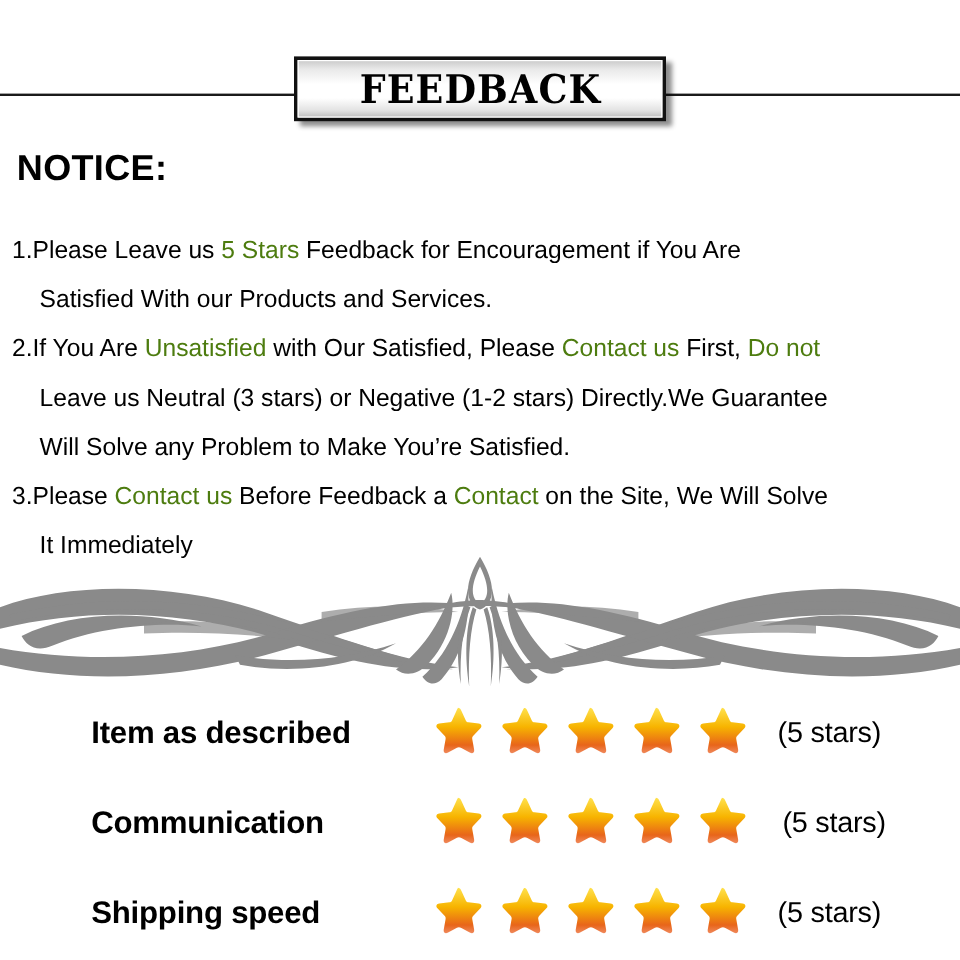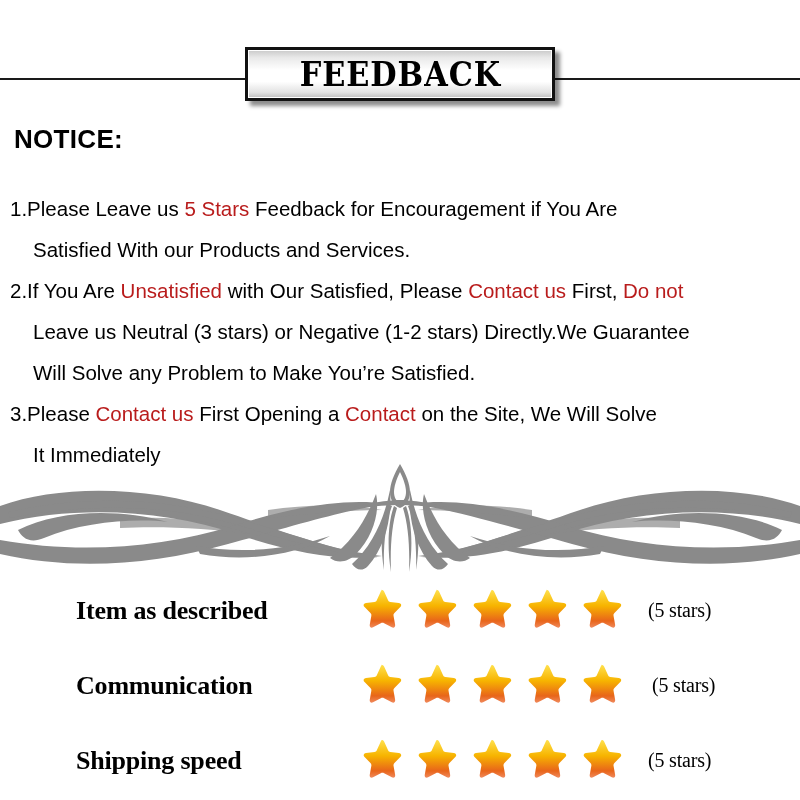--- a/index.html
+++ b/index.html
@@ -63,56 +63,55 @@
     color: #000000;
     line-height: 1;
     transform: scaleX(0.92);
   }
 
   
   .notice-title {
     position: absolute;
     left: 14px;
     top: 124px;
-    font-size: 26px;
+    font-size: 30px;
     font-weight: bold;
     letter-spacing: 0.3px;
   }
   .notice-title .colon { font-weight: bold; }
 
   .notice-list {
     position: absolute;
     left: 10px;
     top: 188px;
     width: 800px;
     font-size: 20.5px;
     line-height: 41px;
     white-space: nowrap;
   }
   .notice-item { margin: 0; }
   .notice-line { display: block; }
   .notice-line.indent { padding-left: 23px; }
-  .hl { color: #b91c1c; }
+  .hl { color: #4d7c0f; }
 
   
   .ornament {
     position: absolute;
     left: 0;
     top: 458px;
     width: 800px;
     height: 115px;
   }
 
   
   .ratings {
     position: absolute;
     left: 0;
     top: 573px;
     width: 800px;
-    font-family: Liberation Serif, serif;
   }
   .rating-row {
     position: relative;
     height: 75px;
     display: flex;
     align-items: center;
   }
   .rating-label {
     position: absolute;
     left: 76px;
@@ -124,21 +123,21 @@
     position: absolute;
     left: 358px;
     display: flex;
     align-items: center;
     gap: 8px;
   }
   .star-svg { display: block; }
   .rating-count {
     position: absolute;
     left: 648px;
-    font-size: 20px;
+    font-size: 24px;
     letter-spacing: -0.2px;
   }
   .rating-row.r2 .rating-count { left: 652px; }
   .rating-row.r3 .rating-count { left: 648px; }
 </style>
 </head>
 <body>
 
 <div class="header">
   <div class="header-rule left"></div>
@@ -158,21 +157,21 @@
     <div class="notice-item">
       <span class="notice-line"><span>1.Please Leave us </span><span class="hl"> 5 Stars </span><span> Feedback for  Encouragement  if You Are</span></span>
       <span class="notice-line indent"><span>Satisfied With our Products and Services.</span></span>
     </div>
     <div class="notice-item">
       <span class="notice-line"><span>2.If You Are </span><span class="hl">Unsatisfied</span><span> with Our Satisfied, Please </span><span class="hl">Contact us</span><span> First, </span><span class="hl">Do not</span></span>
       <span class="notice-line indent"><span>Leave us Neutral (3 stars) or Negative (1-2 stars) Directly.We Guarantee</span></span>
       <span class="notice-line indent"><span>Will Solve any Problem to Make You’re  Satisfied.</span></span>
     </div>
     <div class="notice-item">
-      <span class="notice-line"><span>3.Please </span><span class="hl">Contact us</span><span> First Opening a </span><span class="hl">Contact</span><span> on the Site, We Will Solve</span></span>
+      <span class="notice-line"><span>3.Please </span><span class="hl">Contact us</span><span> Before Feedback a </span><span class="hl">Contact</span><span> on the Site, We Will Solve</span></span>
       <span class="notice-line indent"><span>It Immediately</span></span>
     </div>
   </div>
 
 <div class="ornament">
   <svg viewBox="0 0 800 115" width="800" height="115" xmlns="http://www.w3.org/2000/svg">
     <defs>
       <g id="half-flourish">
 
         <path d="M0,48 C60,26 150,28 220,52 C285,74 330,92 382,98

